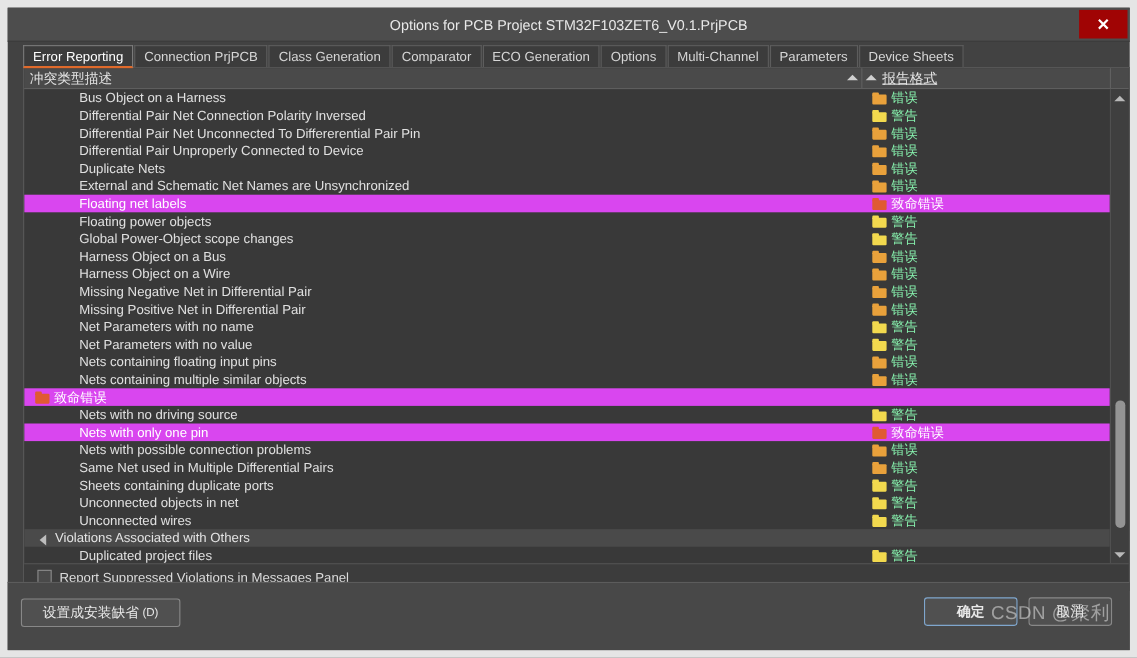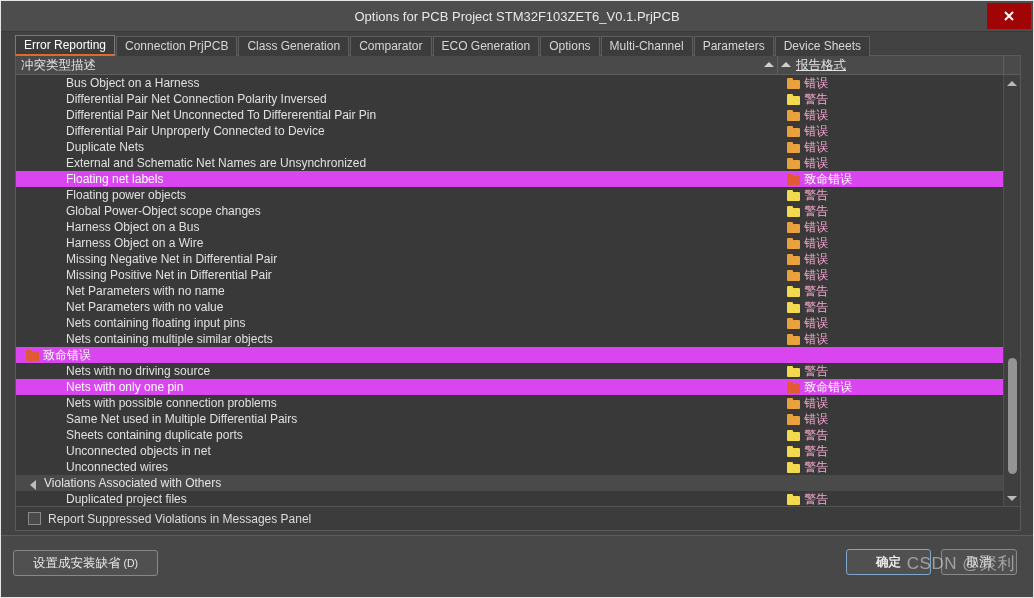--- a/index.html
+++ b/index.html
@@ -6,21 +6,21 @@
   html, body {
     width: 1034px; height: 598px;
     background: #6d6d6d;
     font-family: "Liberation Sans", "DejaVu Sans", sans-serif;
     overflow: hidden;
   }
   .window {
     position: absolute; left: 0; top: 0;
     width: 1034px; height: 598px;
     background: #424242;
-    border: 1px solid #e5e5e5;
+    border: 7px solid #e5e5e5;
   }
   
   .titlebar {
     position: relative;
     height: 31px;
     background: #4d4d4d;
     border-bottom: 1px solid #3a3a3a;
   }
   .titlebar-text {
     position: absolute; left: 0; right: 0; top: 0;
@@ -32,21 +32,21 @@
     width: 44px; height: 26px;
     background: #a00404;
     display: flex; align-items: center; justify-content: center;
     cursor: pointer;
   }
   .close-btn svg { display: block; }
   
   .tabbar {
     position: absolute; left: 14px; top: 34px;
     height: 21px;
-    display: flex; align-items: flex-end;
+    display: flex; align-items: flex-start;
     z-index: 5;
   }
   .tab {
     height: 20px; line-height: 19px;
     padding: 0 8px;
     font-size: 12px; color: #d6d6d6;
     background: #3c3c3c;
     border: 1px solid #5d5d5d;
     border-bottom: none;
     margin-right: 1px;
@@ -120,21 +120,21 @@
     overflow: hidden;
     line-height: 16px;
   }
   .row.group .row-desc {
     padding-left: 28px;
     color: #e3e3e3;
   }
   .row.selected .row-desc { color: #ffffff; }
   .row-val {
     width: 226px;
-    font-size: 12px; color: #f9a8d4;
+    font-size: 12px; color: #86efac;
     display: flex; align-items: center;
     padding-left: 10px;
     line-height: 16px;
     white-space: nowrap;
   }
   .row.selected .row-val { color: #ffffff; }
   .row-tail { flex: 1; }
   .row.selected .row-tail { background: #6f91b4; }
   .grp-tri {
     position: absolute;

